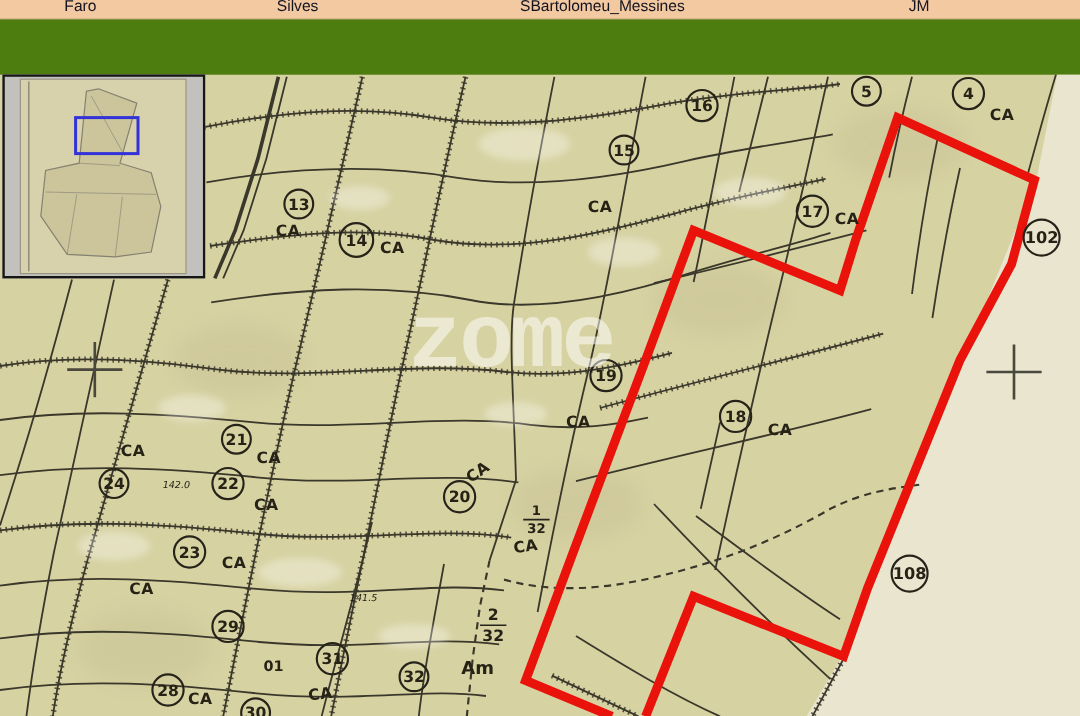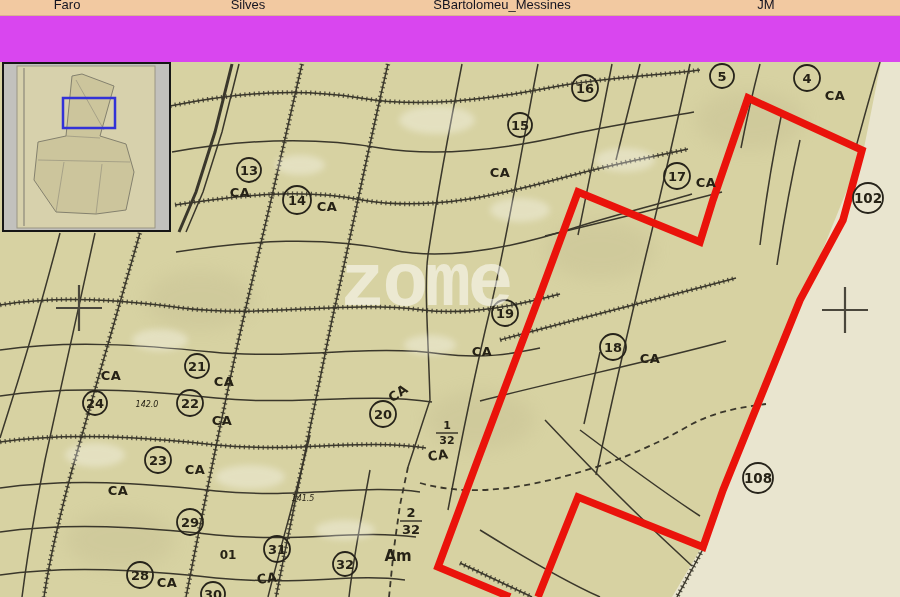--- a/index.html
+++ b/index.html
@@ -1,16 +1,16 @@
 <!DOCTYPE html>
 <html><head>
 <meta charset="utf-8">
 <style>
   html,body{margin:0;padding:0;background:#ffffff;}
-  #stage{position:relative;width:900px;height:597px;overflow:hidden;background:#d946ef;
+  #stage{position:relative;width:900px;height:597px;overflow:hidden;background:#4d7c0f;
          font-family:"Liberation Sans",sans-serif;}
   
   #header{position:absolute;left:0;top:0;width:900px;height:15px;overflow:hidden;
           border-bottom:1px solid #d8b48e;}
   .hitem{position:absolute;top:-4px;transform:translateX(-50%);white-space:nowrap;
          font-size:13px;line-height:17px;color:#131320;font-weight:400;cursor:pointer;}
   .hx1{left:67px;} .hx2{left:248px;} .hx3{left:502px;} .hx4{left:766px;}
   
   #map{position:absolute;left:0;top:62px;width:900px;height:535px;}
   #map svg{display:block;}

